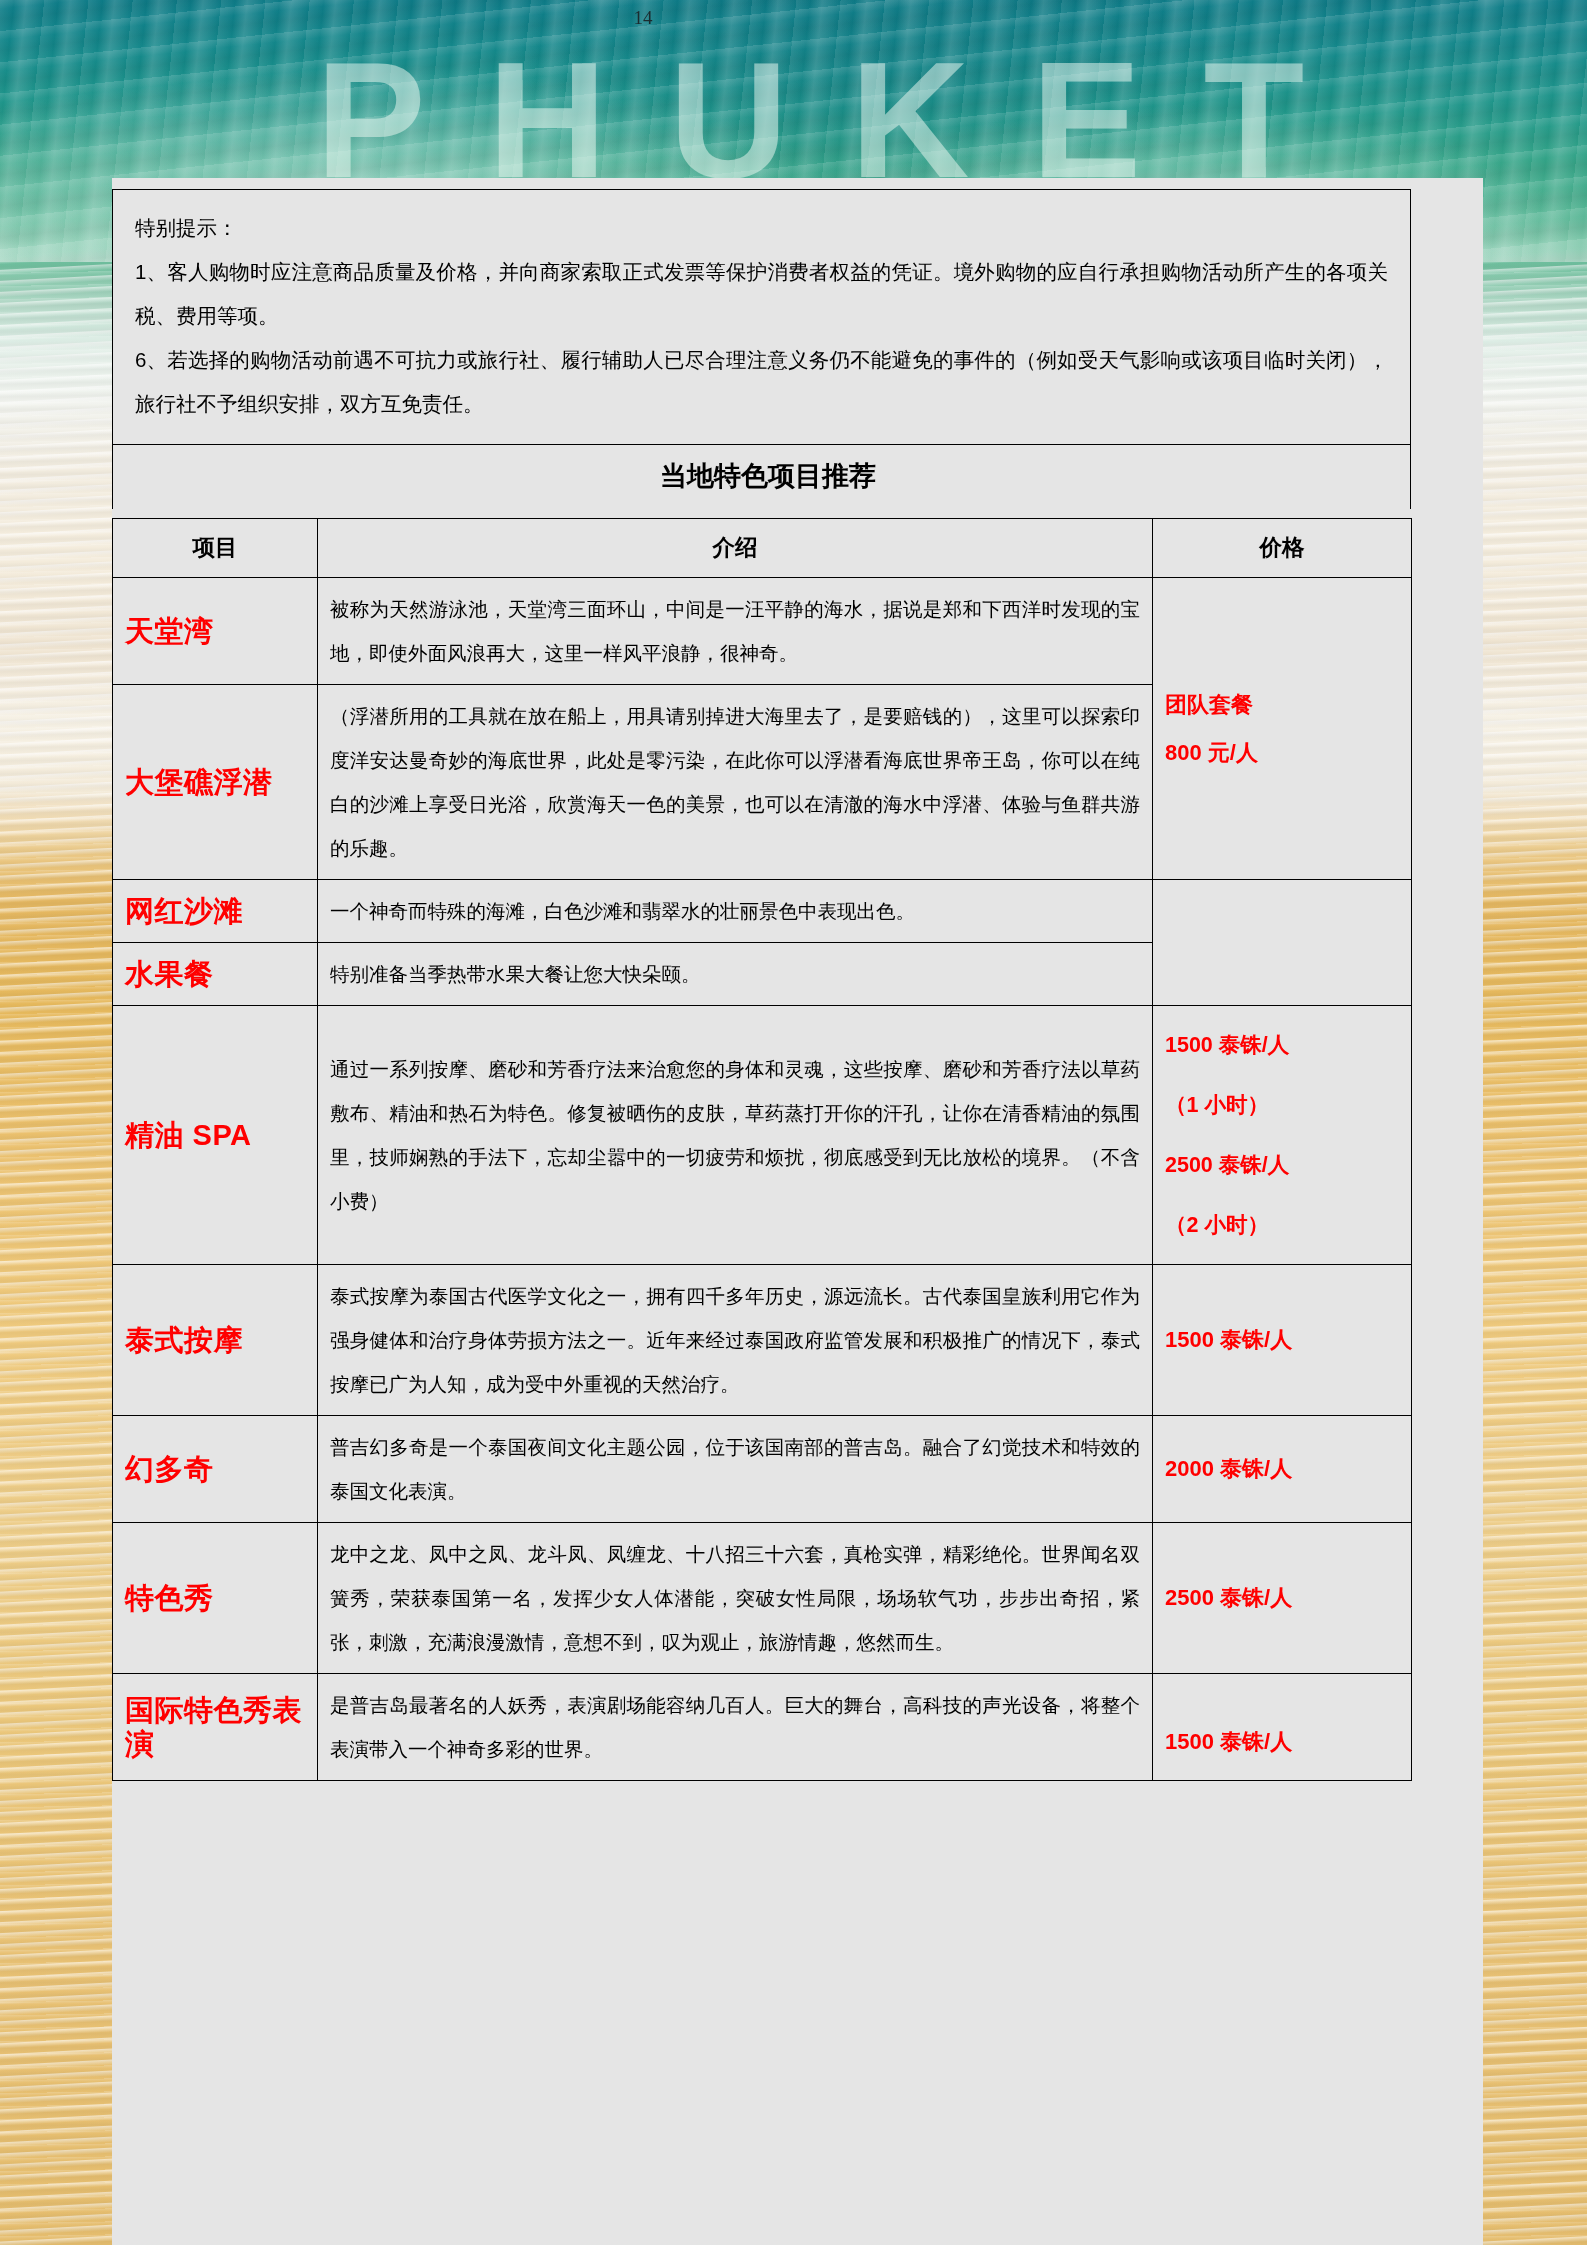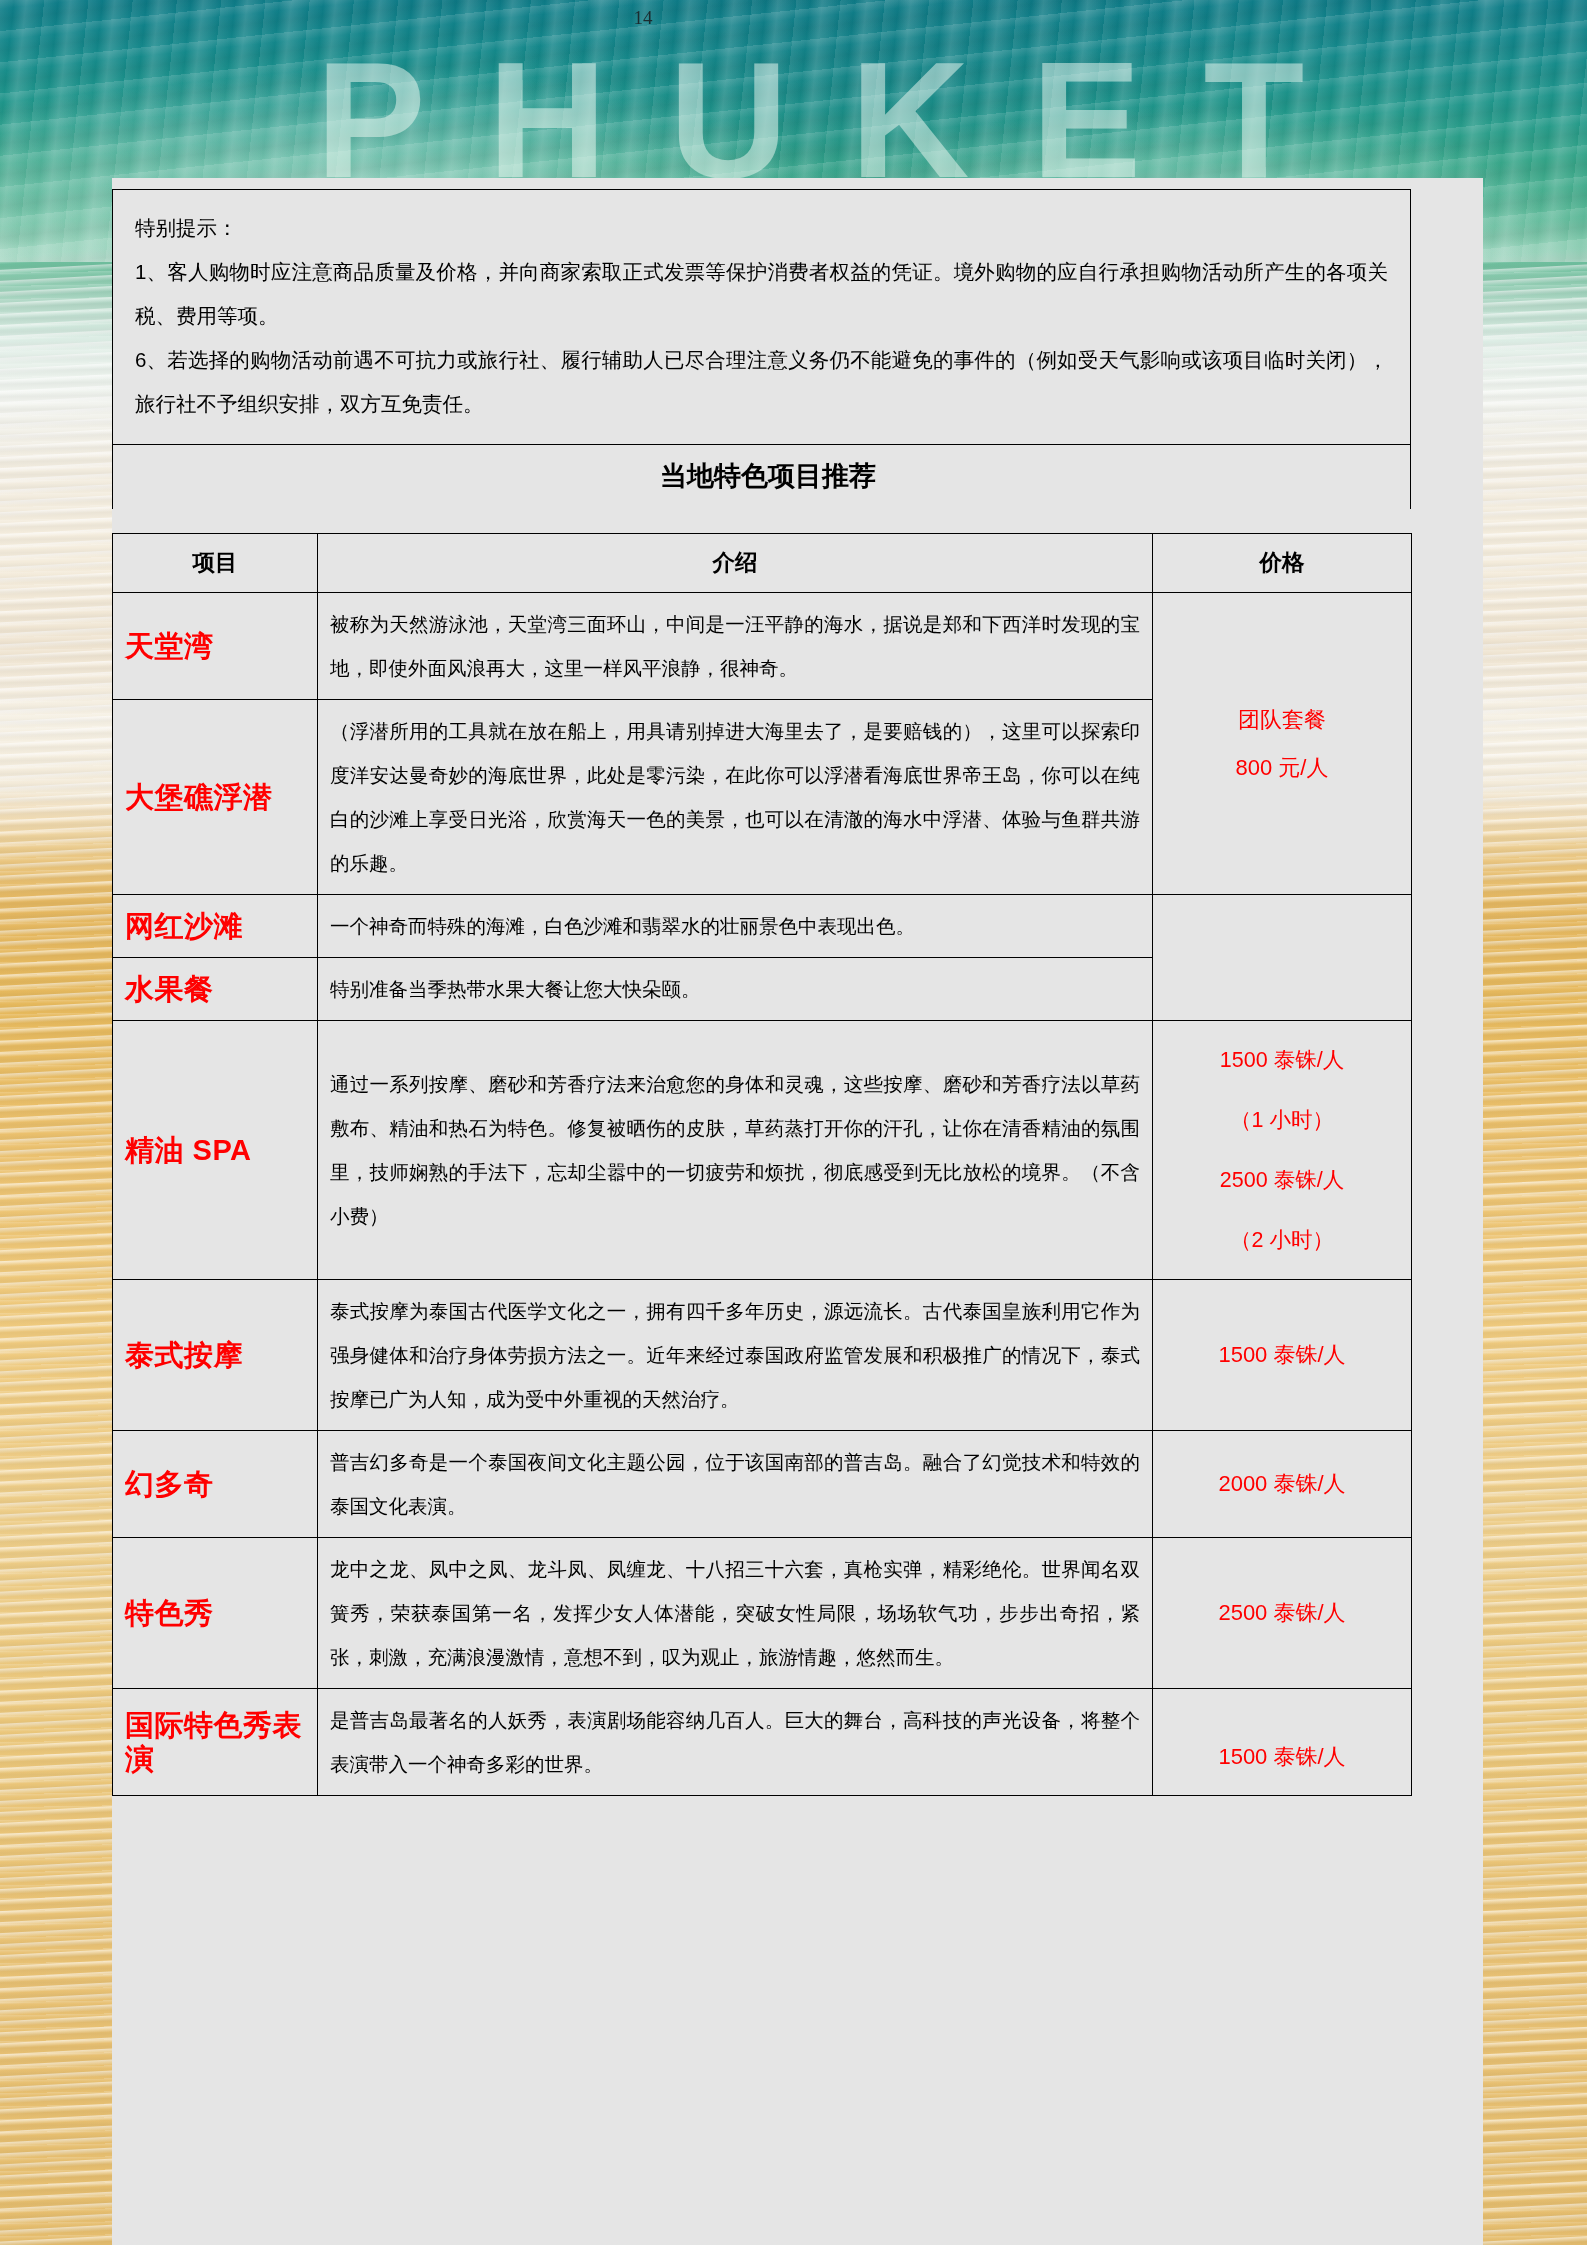--- a/index.html
+++ b/index.html
@@ -222,21 +222,21 @@
   .intro-body {
     font-size: 20.5px;
     line-height: 46px;
     color: #000;
     text-align: justify;
     padding-left: 4px;
   }
 
   
   table.price-table {
-    margin-top: 24px;
+    margin-top: 9px;
     width: 1299px;
     border-collapse: collapse;
     table-layout: fixed;
     border: 1.8px solid #000;
   }
   table.price-table td, table.price-table th {
     border: 1.1px solid #000;
     vertical-align: middle;
     padding: 9px 12px;
   }
@@ -261,24 +261,23 @@
     letter-spacing: 0.5px;
   }
   td.desc {
     font-size: 19.5px;
     line-height: 44px;
     color: #000;
     text-align: justify;
     padding: 10px 16px;
   }
   td.price {
-    text-align: center;
     font-size: 22px;
     line-height: 48px;
-    font-weight: 400;
+    font-weight: 700;
     color: #ff0000;
   }
   td.price .price-pkg { display: block; }
   td.price.bottom-align { vertical-align: bottom; padding-bottom: 14px; }
   td.price.spa-cell { line-height: 60px; font-size: 21.5px; }
 </style>
 </head>
 <body>
 
 <div id="page">

